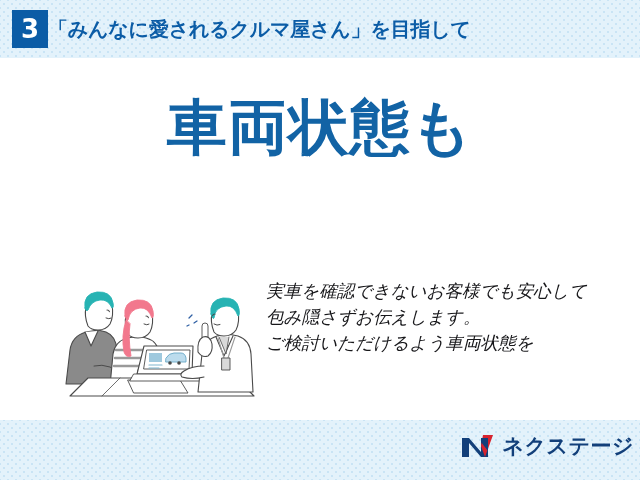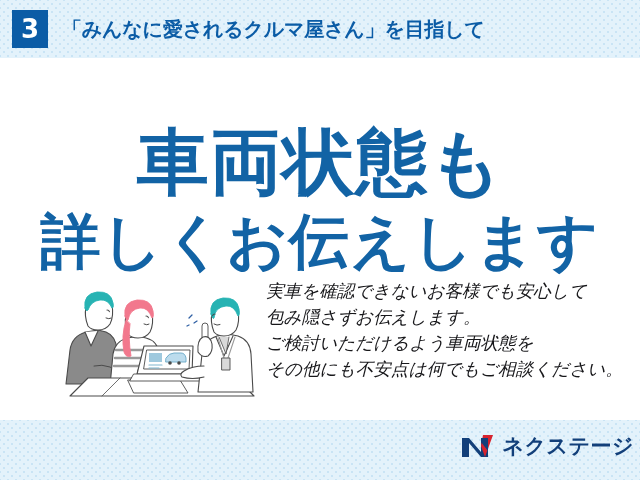--- a/index.html
+++ b/index.html
@@ -47,21 +47,20 @@
     font-size: 26px;
     font-weight: bold;
     display: flex;
     align-items: center;
     justify-content: center;
     flex: none;
     letter-spacing: 0;
     font-family: "DejaVu Sans", sans-serif;
   }
   .header-title {
-    margin-left: 14px;
     color: #0b5ca6;
     font-size: 20px;
     font-weight: bold;
     white-space: nowrap;
     letter-spacing: -0.2px;
   }
 
   
   .content-card {
     position: absolute;
@@ -80,22 +79,21 @@
     text-align: center;
   }
   .headline-line {
     color: #1263a5;
     font-weight: bold;
     line-height: 1.08;
     white-space: nowrap;
     letter-spacing: 1px;
   }
   .headline-1 {
-    font-size: 72px;
-    margin-top: 28px;
+    font-size: 60px;
   }
   .headline-2 {
     font-size: 60px;
     margin-top: 8px;
   }
 
   
   .bottom-row {
     position: absolute;
     left: 0;
@@ -170,21 +168,20 @@
 
   <div class="header-band">
     <div class="step-badge">3</div>
     <div class="header-title">「みんなに愛されるクルマ屋さん」を目指して</div>
   </div>
 
   <div class="content-card">
 
     <div class="headline-block">
       <div class="headline-line headline-1">車両状態も</div>
-      <div class="headline-line headline-2">詳しくお伝えします</div>
     </div>
 
     <div class="bottom-row">
 
       <div class="illustration">
         <svg viewBox="0 0 200 124" xmlns="http://www.w3.org/2000/svg">
           <g fill="none" stroke="#4a4a4a" stroke-width="1.1" stroke-linecap="round" stroke-linejoin="round">
 
             <path d="M8 110 L12 76 Q14 62 28 58 L40 56 L48 58 Q58 62 59 76 L61 110 Z" fill="#8a8a8a" stroke="#4a4a4a"></path>
             <path d="M27 58 L33 72 L40 57" fill="#ffffff" stroke="#4a4a4a"></path>
@@ -261,21 +258,20 @@
               <path d="M129 52 L131 51"></path>
             </g>
           </g>
         </svg>
       </div>
 
       <div class="paragraph">
         <div class="para-line">実車を確認できないお客様でも安心して</div>
         <div class="para-line">包み隠さずお伝えします。</div>
         <div class="para-line">ご検討いただけるよう車両状態を</div>
-        <div class="para-line">その他にも不安点は何でもご相談ください。</div>
       </div>
 
     </div>
   </div>
 
   <div class="footer">
     <div class="logo-wrap">
       <span class="logo-mark">
         <svg viewBox="0 0 34 26" xmlns="http://www.w3.org/2000/svg">
           <path d="M1 24 L1 5 L8 5 L20 19 L20 5 L27 5 L27 24 L20 24 L8 10 L8 24 Z" fill="#123f7a"></path>

